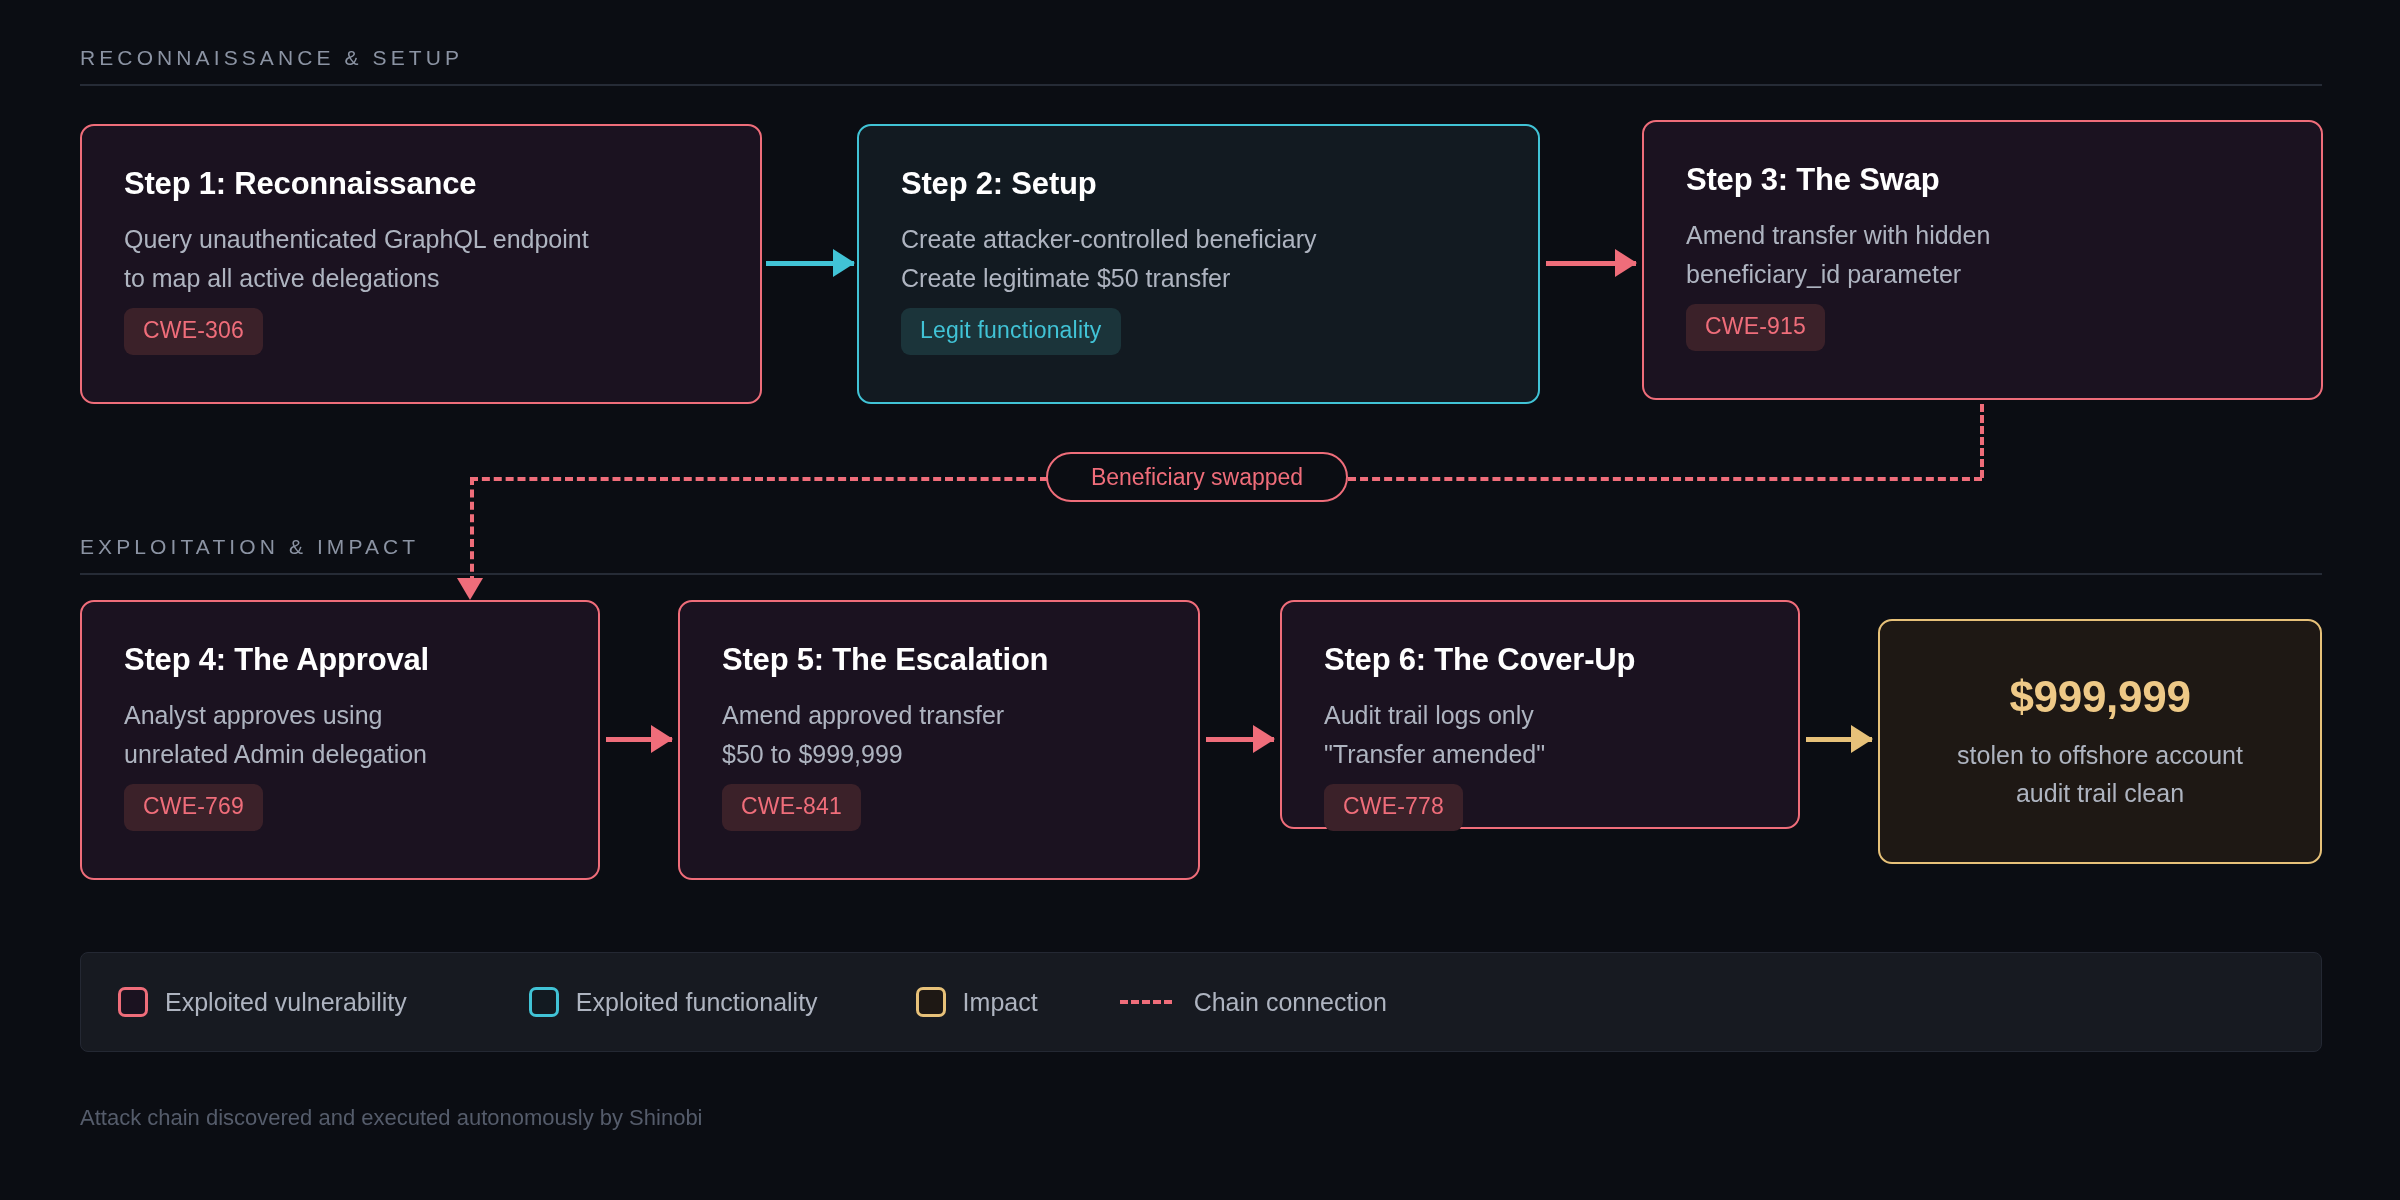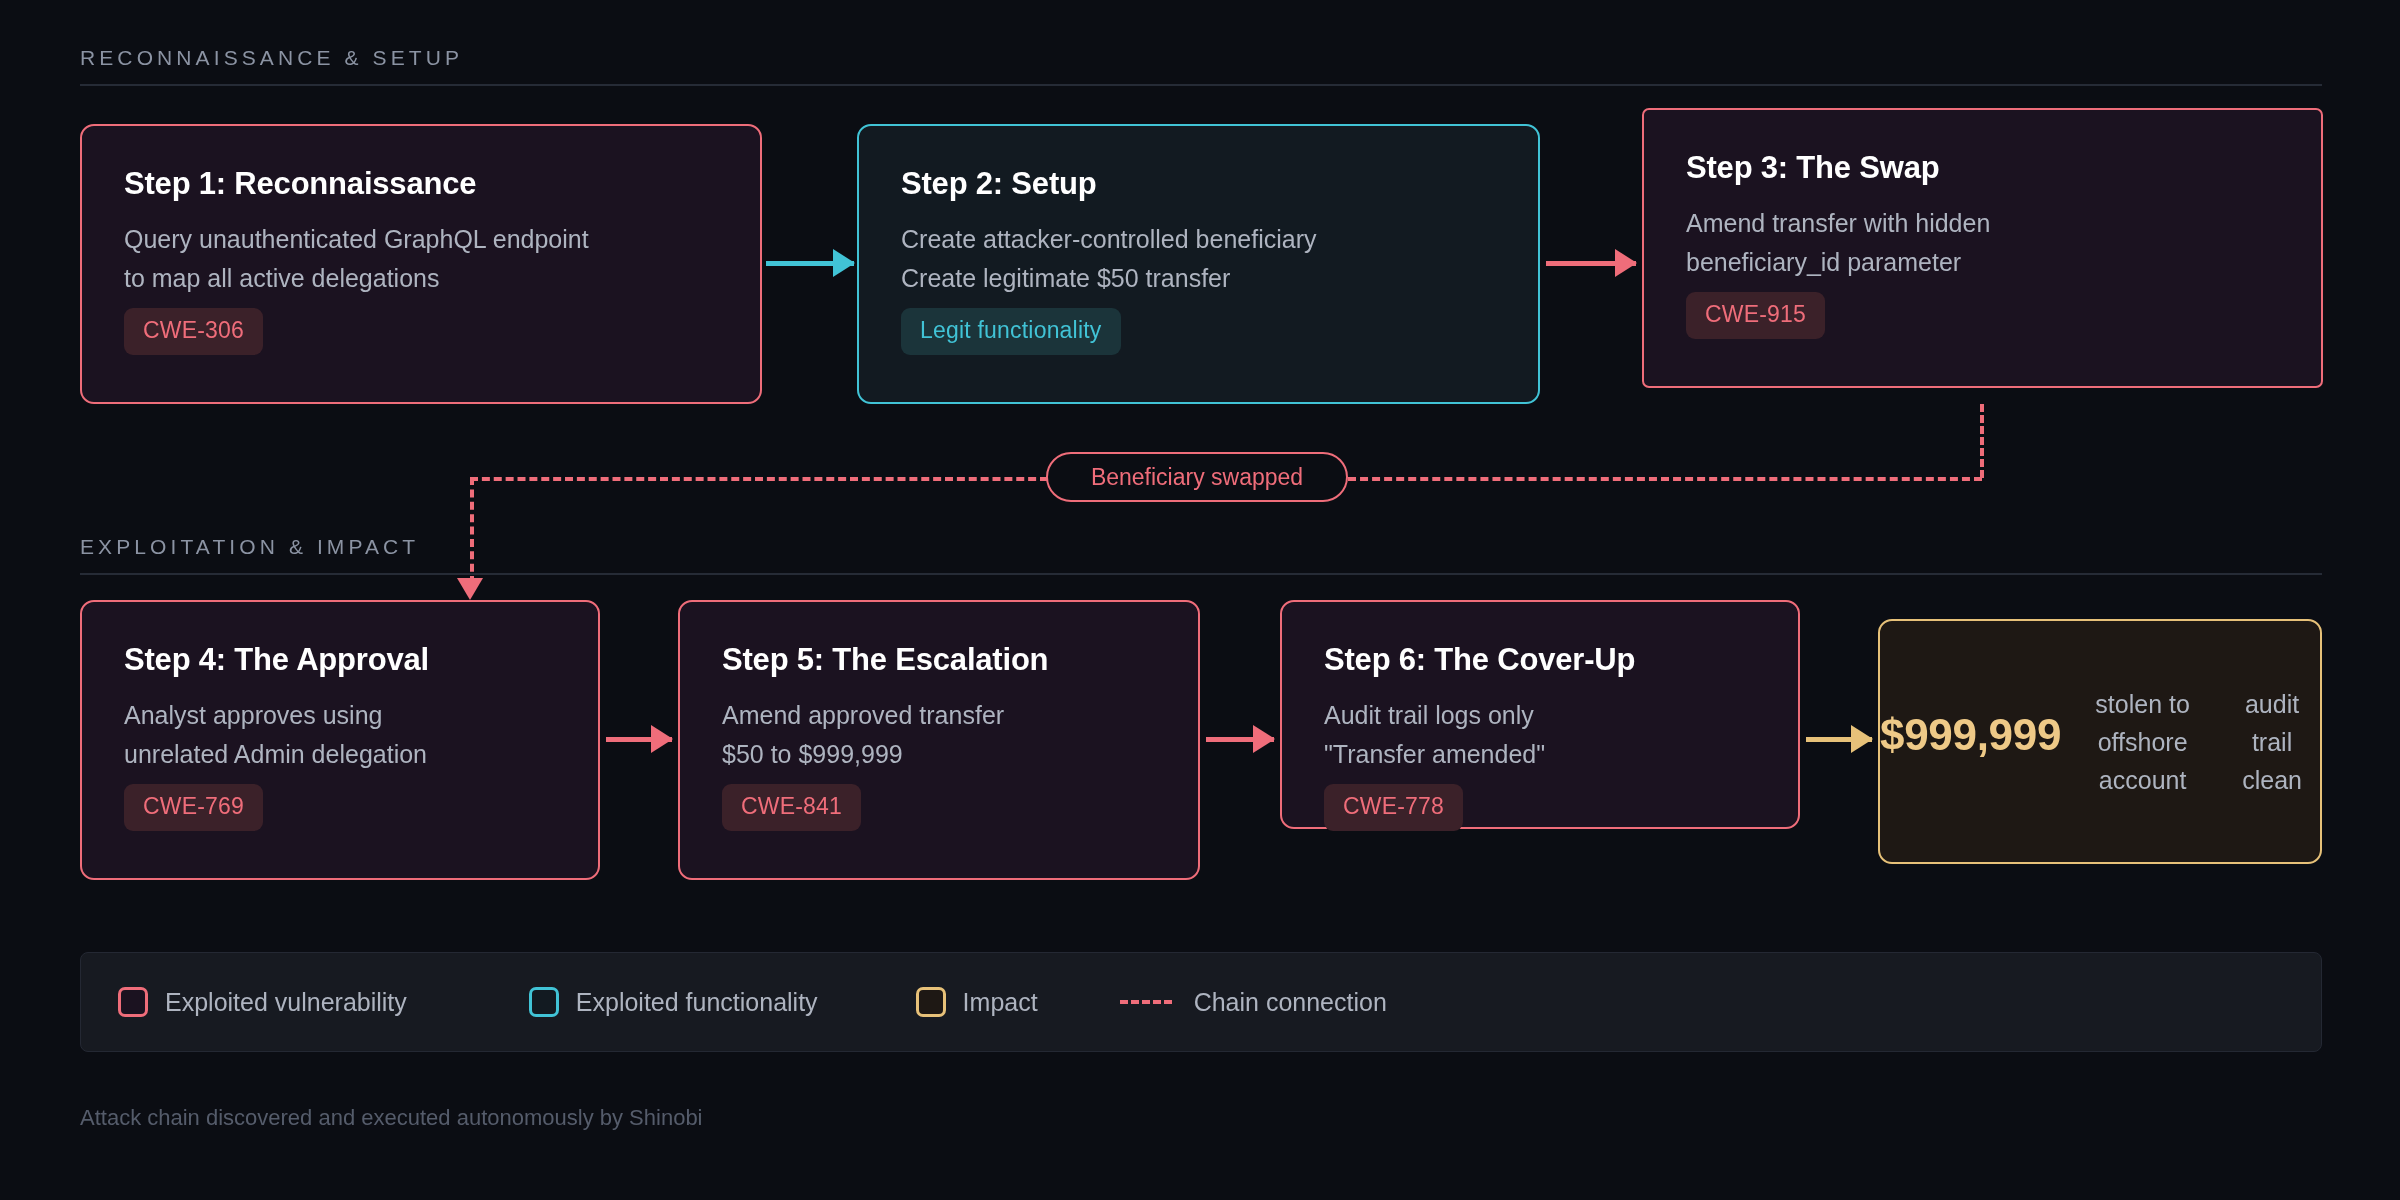--- a/index.html
+++ b/index.html
@@ -43,21 +43,21 @@
     padding: 9px 19px 11px; border-radius: 9px;
     background: #3b2129; color: #ef6d7a;
     font-size: 23px; letter-spacing: 0.2px; white-space: nowrap;
   }
   .badge.cyan { background: #1b343a; color: #41c3d6; }
 
   
   .impact {
     position: absolute; border-radius: 14px;
     border: 2.5px solid #e7c179; background: #1e1814;
-    display: flex; flex-direction: row;
+    display: flex; flex-direction: column;
     align-items: center; justify-content: center;
   }
   .impact-amount {
     font-size: 44px; font-weight: 700; color: #eec987;
     letter-spacing: -0.3px; margin-bottom: 14px;
   }
   .impact-line {
     font-size: 25px; line-height: 38px; color: #aeb4c0; text-align: center;
   }
 
@@ -158,21 +158,21 @@
       <div>Create legitimate $50 transfer</div>
     </div>
     <div class="badge cyan">Legit functionality</div>
   </div>
 
   <div class="arrow pink" style="left:1546px; top:261px; width:90px;">
     <div class="shaft"></div>
     <div class="head"></div>
   </div>
 
-  <div class="card" style="left:1642px; top:108px; width:681px; height:280px;border-radius:7px;">
+  <div class="card" style="left:1642px; top:120px; width:681px; height:280px;">
     <div class="card-title">Step 3: The Swap</div>
     <div class="card-desc">
       <div>Amend transfer with hidden</div>
       <div>beneficiary_id parameter</div>
     </div>
     <div class="badge">CWE-915</div>
   </div>
 
   <div class="dash-v" style="left:1980px; top:404px; height:74px;"></div>
   <div class="dash-h" style="left:1348px; top:477px; width:634px;"></div>

